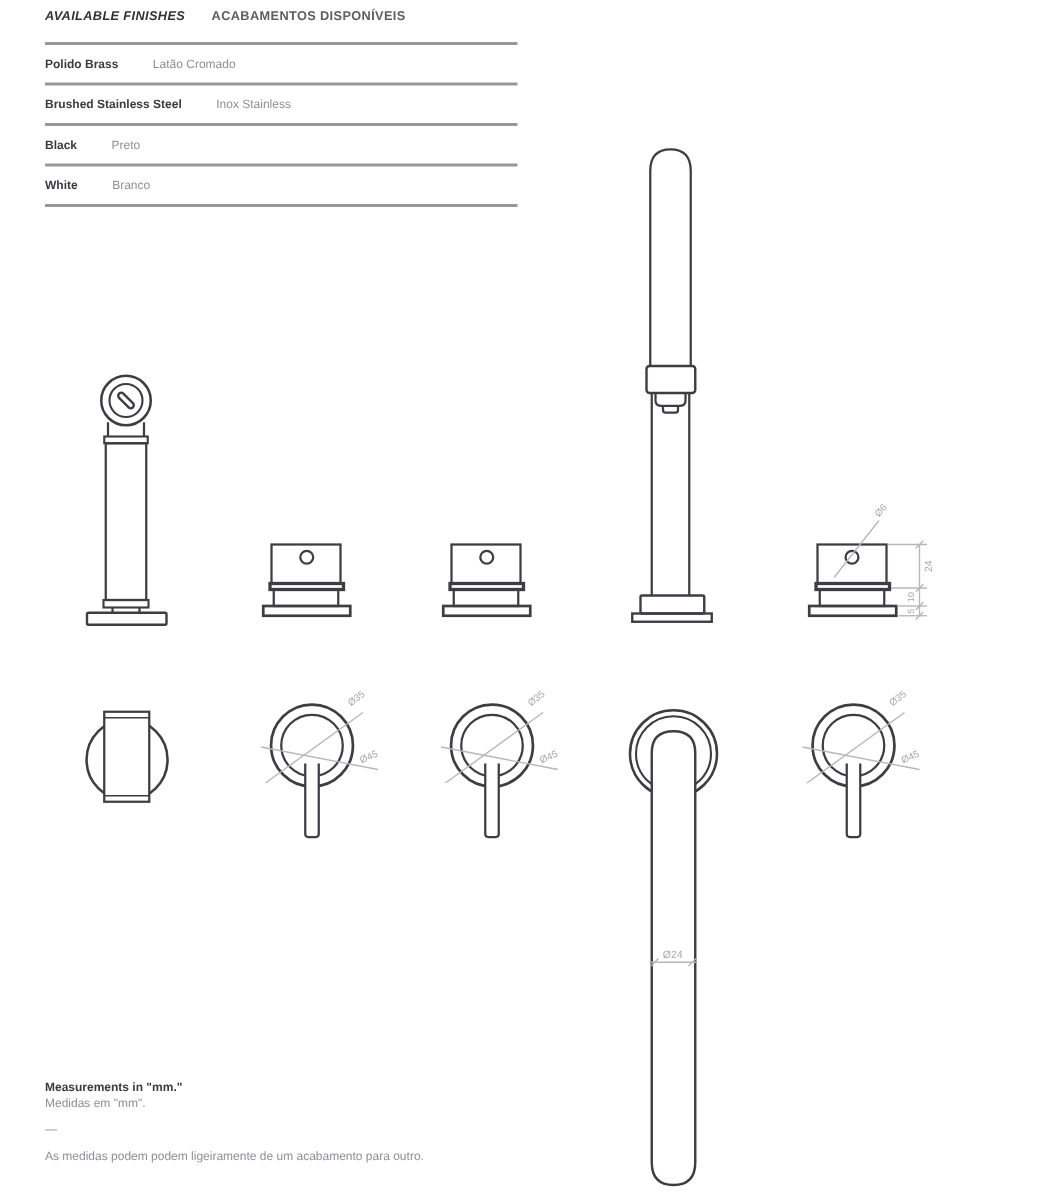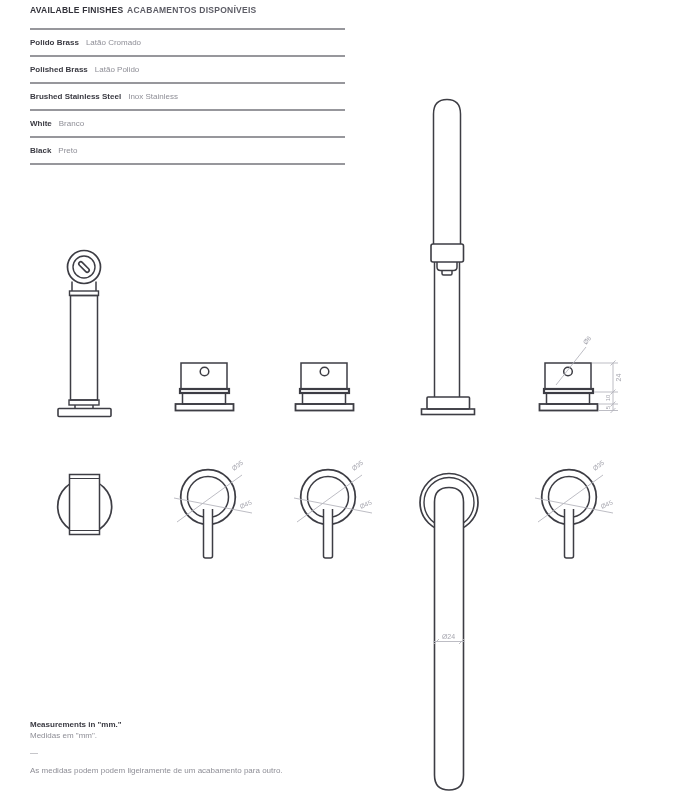--- a/index.html
+++ b/index.html
@@ -2,47 +2,46 @@
 <html><head>
 <meta charset="utf-8">
 <style>
   html,body{margin:0;padding:0;}
   body{
     width:696px;height:800px;position:relative;background:#ffffff;
     font-family:"Liberation Sans", sans-serif;overflow:hidden;
     -webkit-font-smoothing:antialiased;
   }
   .hdr{position:absolute;left:30px;top:5px;font-size:8.5px;letter-spacing:.25px;}
-  .hdr .en{font-weight:bold;color:#32323a;}
-  .hdr .pt{font-weight:bold;color:#5d5d66;margin-left:1px;}
+  .hdr .en{font-weight:bold;color:#32323a;font-style:italic;}
+  .hdr .pt{font-weight:bold;color:#5d5d66;margin-left:15px;}
   .finishes{position:absolute;left:30px;top:28px;width:315px;border-bottom:2px solid #97979c;}
   .frow{box-sizing:border-box;height:27px;border-top:2px solid #97979c;padding-top:8px;font-size:8px;}
   .frow .en{font-weight:bold;color:#3a3a42;}
-  .frow .pt{color:#8e8e96;margin-left:7px;}
+  .frow .pt{color:#8e8e96;margin-left:23px;}
   .drawings{position:absolute;left:0;top:0;width:696px;height:800px;}
   .footer{position:absolute;left:30px;top:719px;width:340px;font-size:8px;line-height:11px;}
   .footer .b{font-weight:bold;color:#3a3a42;}
   .footer .g{color:#8e8e96;}
   .footer .dash{color:#8e8e96;margin:6px 0 7px 0;}
   svg text{font-family:"Liberation Sans", sans-serif;fill:#a6a6af;}
 </style>
 </head>
 <body>
 
 <div class="hdr">
   <span class="en">AVAILABLE FINISHES</span>
   <span class="pt">ACABAMENTOS DISPONÍVEIS</span>
 </div>
 
 <div class="finishes">
   <div class="frow"><span class="en">Polido Brass</span><span class="pt">Latão Cromado</span></div>
-  <div class="frow"><span class="en">Polished Brass</span><span class="pt">Latão Polido</span></div>
   <div class="frow"><span class="en">Brushed Stainless Steel</span><span class="pt">Inox Stainless</span></div>
+  <div class="frow"><span class="en">Black</span><span class="pt">Preto</span></div>
   <div class="frow"><span class="en">White</span><span class="pt">Branco</span></div>
-  <div class="frow"><span class="en">Black</span><span class="pt">Preto</span></div>
 </div>
 
 <svg class="drawings" viewBox="0 0 696 800" xmlns="http://www.w3.org/2000/svg">
 
   <g stroke="#3d3d44" fill="none" stroke-width="1.5">
     <circle cx="84" cy="267" r="16.5" stroke-width="1.7"></circle>
     <circle cx="84" cy="267" r="11" stroke-width="1.4"></circle>
     <rect x="-6.5" y="-2" width="13" height="4" rx="2" transform="translate(84,267) rotate(45)" stroke-width="1.6"></rect>
     <line x1="72" y1="281.5" x2="72" y2="291"></line>
     <line x1="96" y1="281.5" x2="96" y2="291"></line>

